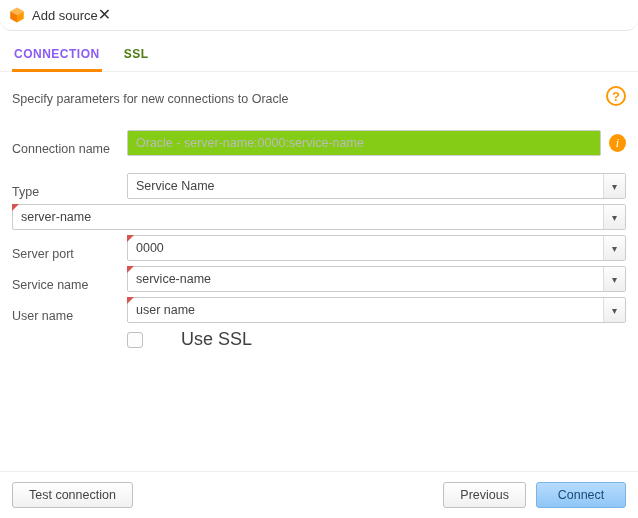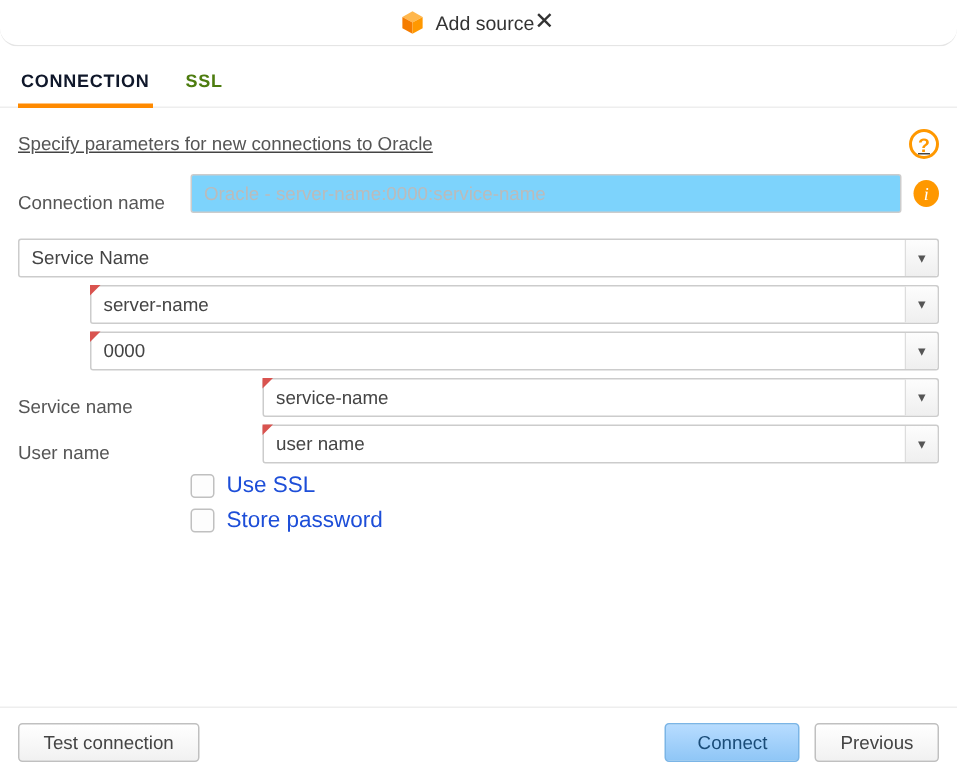--- a/index.html
+++ b/index.html
@@ -8,21 +8,21 @@
     font-size: 13px;
     color: #444;
     background: #fff;
     width: 638px;
     height: 518px;
     position: relative;
   }
   .titlebar {
     display: flex;
     align-items: center;
-    justify-content: center;
+    justify-content: flex-start;
     padding: 6px 10px 6px 8px;
     border-bottom: 1px solid #e5e5e5;
     border-radius: 12px;
   }
   .titlebar-left { display: flex; align-items: center; gap: 6px; }
   .title { font-size: 13px; color: #333; }
   .cube-icon { width: 18px; height: 18px; }
   .close-x { font-size: 16px; color: #333; cursor: pointer; line-height: 1; }
   .tabs {
     display: flex;
@@ -32,30 +32,30 @@
   }
   .tab {
     font-size: 12px;
     font-weight: 700;
     letter-spacing: 0.5px;
     color: #4d7c0f;
     padding: 6px 2px 10px 2px;
     cursor: pointer;
     position: relative;
   }
-  .tab.active { color: #0f172a; }
+  .tab.active { color: #8b5cf6; }
   .tab.active::after {
     content: "";
     position: absolute;
     left: 0; right: 0; bottom: -1px;
     height: 3px;
     background: #ff8a00;
   }
   .content { padding: 14px 12px 8px 12px; }
-  .specrow { display: flex; align-items: center; justify-content: space-between; margin-bottom: 10px; text-decoration: underline; }
+  .specrow { display: flex; align-items: flex-end; justify-content: space-between; margin-bottom: 24px; }
   .spec { font-size: 12.5px; color: #555; }
   .help-badge {
     width: 20px; height: 20px; border-radius: 50%;
     border: 2px solid #ff9800; color: #ff9800;
     display: flex; align-items: center; justify-content: center;
     font-weight: 700; font-size: 13px; cursor: pointer;
   }
   .info-badge {
     width: 18px; height: 18px; border-radius: 50%;
     background: #ff9800; color: #fff;
@@ -67,21 +67,21 @@
   .lbl { width: 115px; font-size: 12.5px; color: #555; flex-shrink: 0; }
   .field-wrap { flex: 1; display: flex; align-items: center; gap: 8px; }
   .ctl {
     width: 100%;
     height: 26px;
     padding: 3px 8px;
     font-size: 12.5px;
     font-family: inherit;
     border: 1px solid #ccc;
     border-radius: 2px;
-    background: #7dd3fc;
+    background: #84cc16;
     color: #444;
   }
   .ctl::placeholder { color: #bbb; }
   .select {
     appearance: none;
     -webkit-appearance: none;
     background: #fff;
     padding-right: 26px;
   }
   .select-wrap { position: relative; flex: 1; }
@@ -90,39 +90,39 @@
     right: 1px; top: 1px;
     bottom: 1px;
     width: 22px;
     border-left: 1px solid #ddd;
     background: linear-gradient(#fdfdfd,#efefef);
     display: flex; align-items: center; justify-content: center;
     font-size: 10px; color: #555;
     pointer-events: none;
     border-radius: 0 2px 2px 0;
   }
-  .req-mark { position: relative; margin-left: 48px; }
+  .req-mark { position: relative; }
   .req-mark::before {
     content: "";
     position: absolute;
     left: 0; top: 0;
     width: 0; height: 0;
     border-top: 7px solid #d9534f;
     border-right: 7px solid transparent;
     z-index: 2;
   }
   .checkrow { display: flex; align-items: center; gap: 8px; margin: 6px 0 6px 115px; }
   .chk {
     width: 16px; height: 16px;
     border: 1px solid #c0c0c0;
     border-radius: 3px;
     background: #fdfdfd;
     cursor: pointer;
   }
-  .chk-label { font-size: 15px; color: #1d4ed8; }
+  .chk-label { font-size: 18px; color: #404040; margin-left: 30px; }
   .footer {
     position: absolute;
     left: 0; right: 0; bottom: 0;
     padding: 10px 12px;
     display: flex;
     justify-content: space-between;
     align-items: center;
     border-top: 1px solid #eee;
     background:#fff;
   }
@@ -178,38 +178,40 @@
     <div class="lbl">Connection name</div>
     <div class="field-wrap">
       <input class="ctl" type="text" placeholder="Oracle - server-name:0000:service-name" style="">
       <div class="info-badge">i</div>
     </div>
   </div>
 
   <div style="height:12px"></div>
 
   <div class="row">
+    <div class="lbl">Type</div>
     <div class="field-wrap">
       <div class="select-wrap">
         <input class="ctl select" readonly="" value="Service Name" style="">
         <span class="caret">▾</span>
       </div>
     </div>
   </div>
 
   <div class="row">
     <div class="field-wrap">
       <div class="select-wrap req-mark">
         <input class="ctl select" value="server-name" style="">
         <span class="caret">▾</span>
       </div>
     </div>
   </div>
 
   <div class="row">
+    <div class="lbl">Server port</div>
     <div class="field-wrap">
       <div class="select-wrap req-mark">
         <input class="ctl select" value="0000" style="">
         <span class="caret">▾</span>
       </div>
     </div>
   </div>
 
   <div class="row">
     <div class="lbl">Service name</div>
@@ -229,26 +231,22 @@
         <span class="caret">▾</span>
       </div>
     </div>
   </div>
 
 
   <div class="checkrow">
     <div class="chk"></div>
     <span class="chk-label">Use SSL</span>
   </div>
-  <div class="checkrow">
-    <div class="chk"></div>
-    <span class="chk-label">Store password</span>
-  </div>
 
 </div>
 
 <div class="footer">
   <button class="btn">Test connection</button>
   <div class="footer-right">
+    <button class="btn">Previous</button>
     <button class="btn primary">Connect</button>
-    <button class="btn">Previous</button>
   </div>
 </div>
 
 </body></html>

